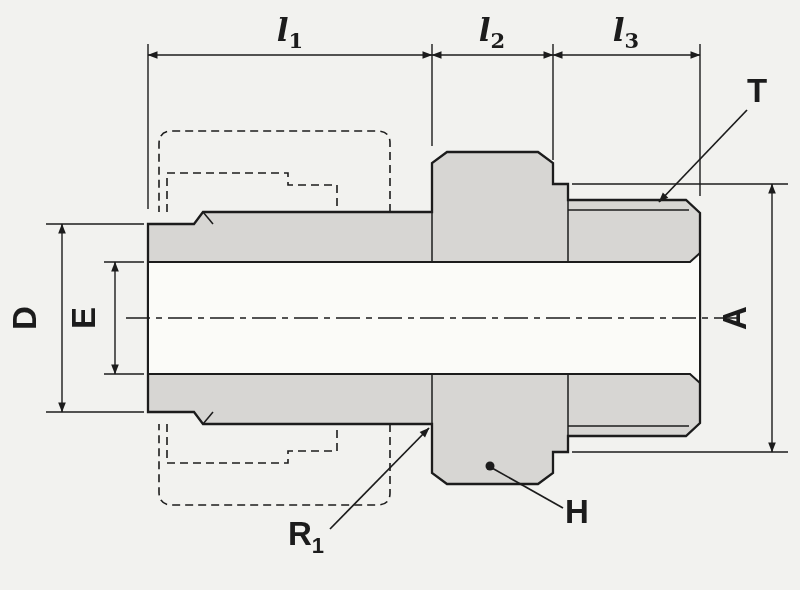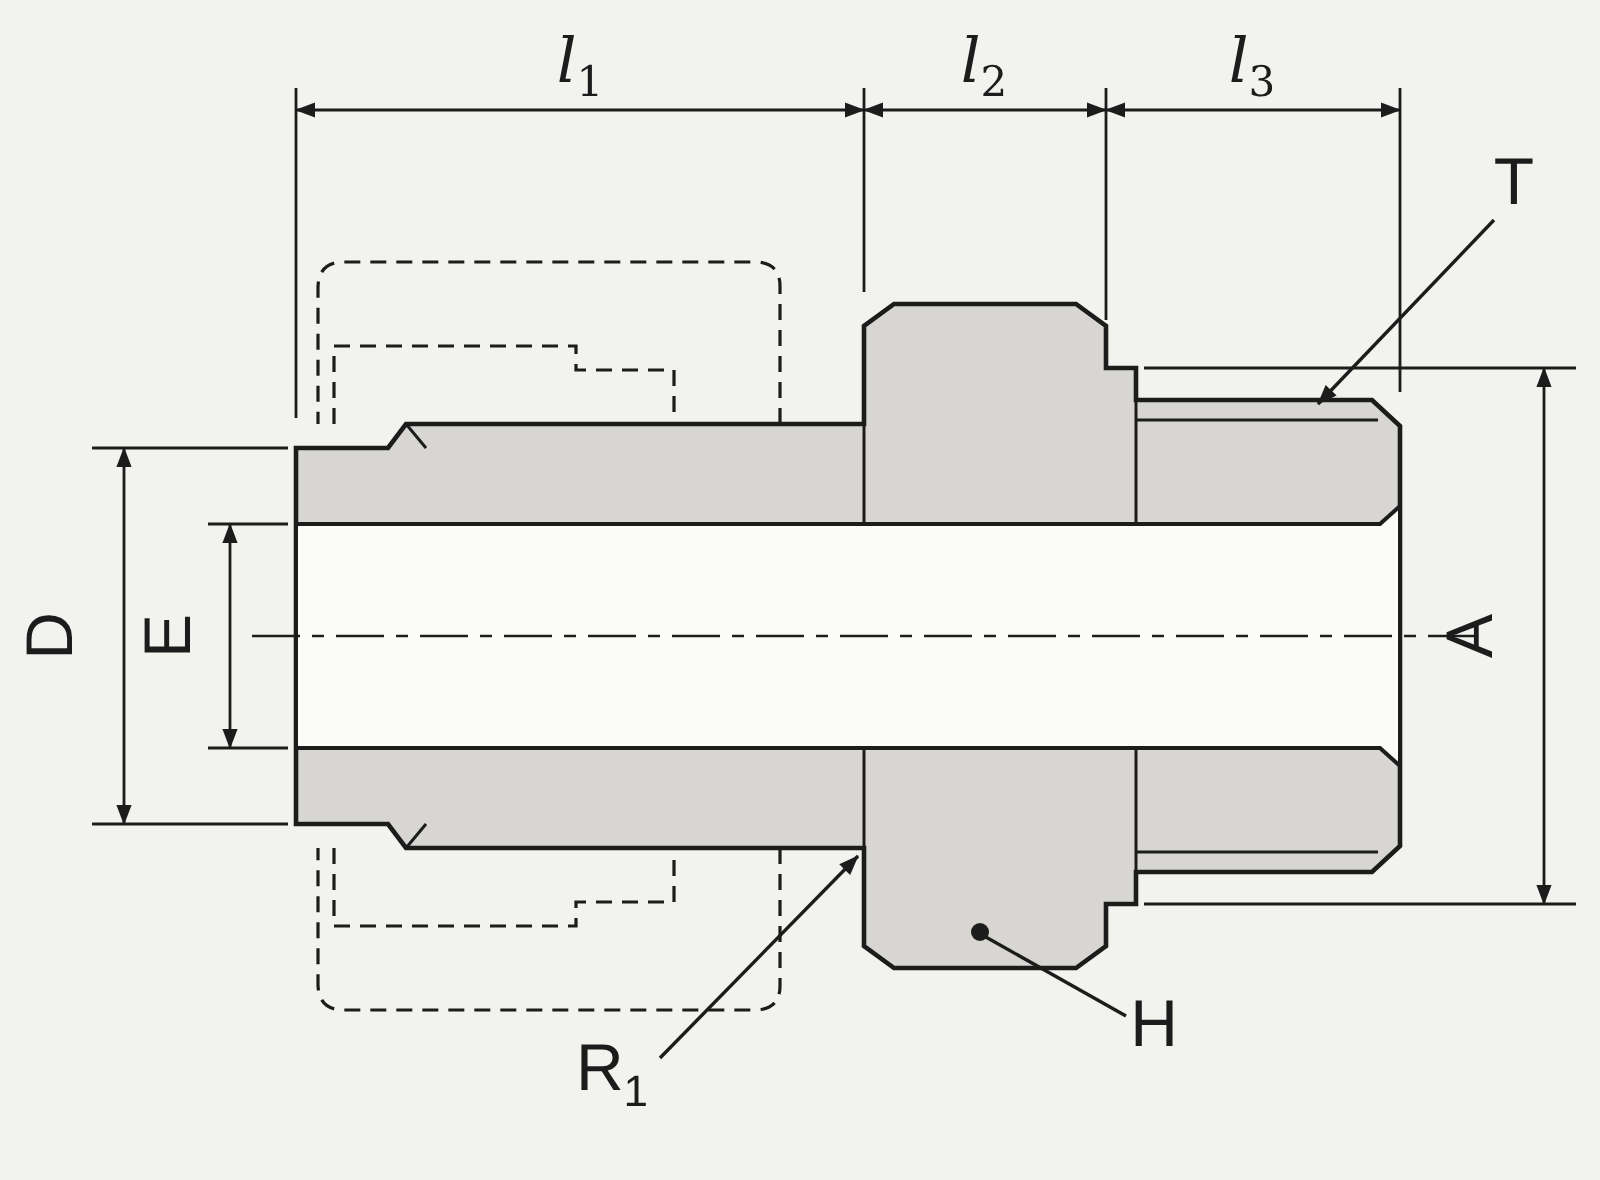--- a/index.html
+++ b/index.html
@@ -4,21 +4,21 @@
 <style>
   html,body{
     margin:0;
     padding:0;
     width:800px;
     height:590px;
     background:var(--background,#f2f2ef);
     font-family:"Liberation Sans",sans-serif;
     overflow:hidden;
   }
-  .canvas{width:800px;height:563px;position:relative;}
+  .canvas{width:800px;height:563px;position:relative;font-weight:bold;}
   svg{display:block;}
   .body-fill{fill:var(--body-fill,#d7d6d3);stroke:var(--line,#1c1c1c);stroke-width:2.3;stroke-linejoin:miter;}
   .bore-fill{fill:var(--bore-fill,#fbfbf8);stroke:var(--line,#1c1c1c);stroke-width:2;stroke-linejoin:miter;}
   .thin{fill:none;stroke:var(--line,#1c1c1c);stroke-width:1.5;}
   .dim{fill:none;stroke:var(--line,#1c1c1c);stroke-width:1.4;}
   .leader{fill:none;stroke:var(--line,#1c1c1c);stroke-width:1.7;}
   .dash{fill:none;stroke:var(--line,#1c1c1c);stroke-width:1.6;stroke-dasharray:8 5;}
   .centerline{fill:none;stroke:var(--line,#1c1c1c);stroke-width:1.3;stroke-dasharray:24 6 6 6;}
   .arrowhead{fill:var(--line,#1c1c1c);}
   .dot{fill:var(--line,#1c1c1c);}

